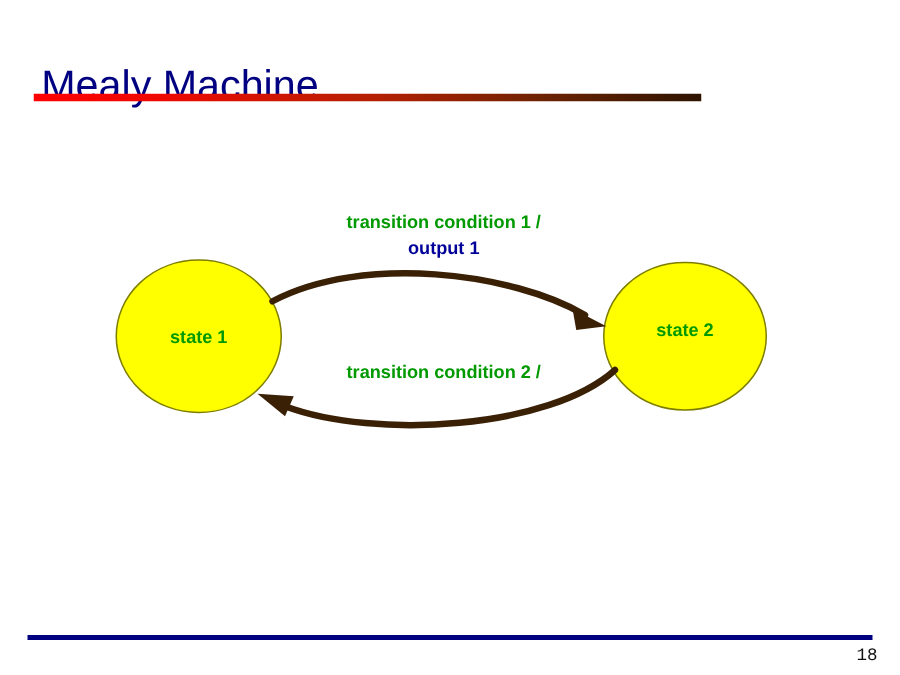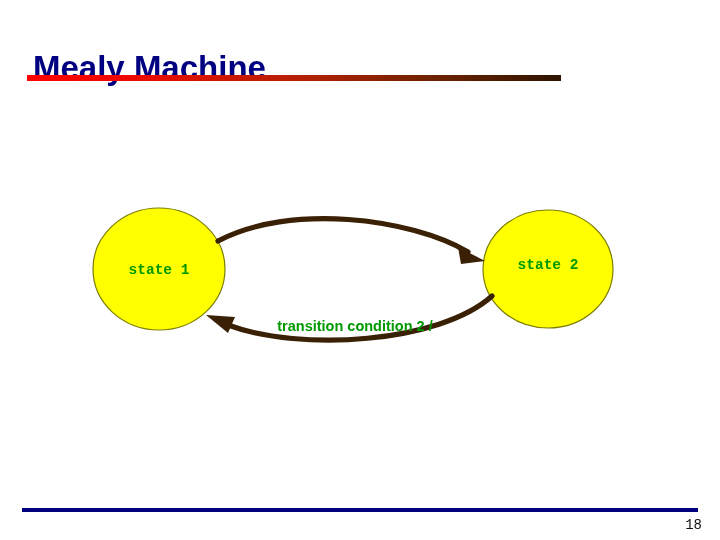--- a/index.html
+++ b/index.html
@@ -17,21 +17,21 @@
     background: #ffffff;
     overflow: hidden;
   }
 
   
   #slide-title {
     position: absolute;
     left: 33px;
     top: 28px;
     font-size: 33px;
-    font-weight: bold;
+    font-weight: normal;
     color: #000080;
     letter-spacing: 0px;
     line-height: 1.1;
     white-space: nowrap;
   }
   #title-rule {
     position: absolute;
     left: 27px;
     top: 75px;
     width: 534px;
@@ -55,21 +55,20 @@
     height: 540px;
   }
 
   .state-label {
     position: absolute;
     font-size: 14.5px;
     font-weight: bold;
     color: #009900;
     white-space: nowrap;
     text-align: center;
-    font-family: Liberation Mono, monospace;
   }
   #state1-label {
     left: 93px;
     top: 262px;
     width: 132px;
   }
   #state2-label {
     left: 483px;
     top: 257px;
     width: 130px;
@@ -88,21 +87,20 @@
 
   #edge1-label {
     left: 205px;
     top: 168px;
     width: 300px;
   }
   #edge2-label {
     left: 205px;
     top: 288px;
     width: 300px;
-    margin-top: 28px;
   }
 
   
   #footer-rule {
     position: absolute;
     left: 22px;
     top: 508px;
     width: 676px;
     height: 4px;
     background: #000080;
@@ -139,20 +137,22 @@
 
       <path d="M 492 296 C 440 343, 300 352, 228 325" fill="none" stroke="#3a2005" stroke-width="5.2" stroke-linecap="round"></path>
       <polygon points="206,315 235,317, 228,333" fill="#3a2005"></polygon>
     </svg>
 
     <div id="state1-label" class="state-label">state 1</div>
 
     <div id="state2-label" class="state-label">state 2</div>
 
     <div id="edge1-label" class="edge-label">
+      <div class="cond-text">transition condition 1 /</div>
+      <div class="out-text">output 1</div>
     </div>
 
     <div id="edge2-label" class="edge-label">
       <div class="cond-text">transition condition 2 /</div>
     </div>
 
   </div>
 
   <div id="footer-rule"></div>
 

